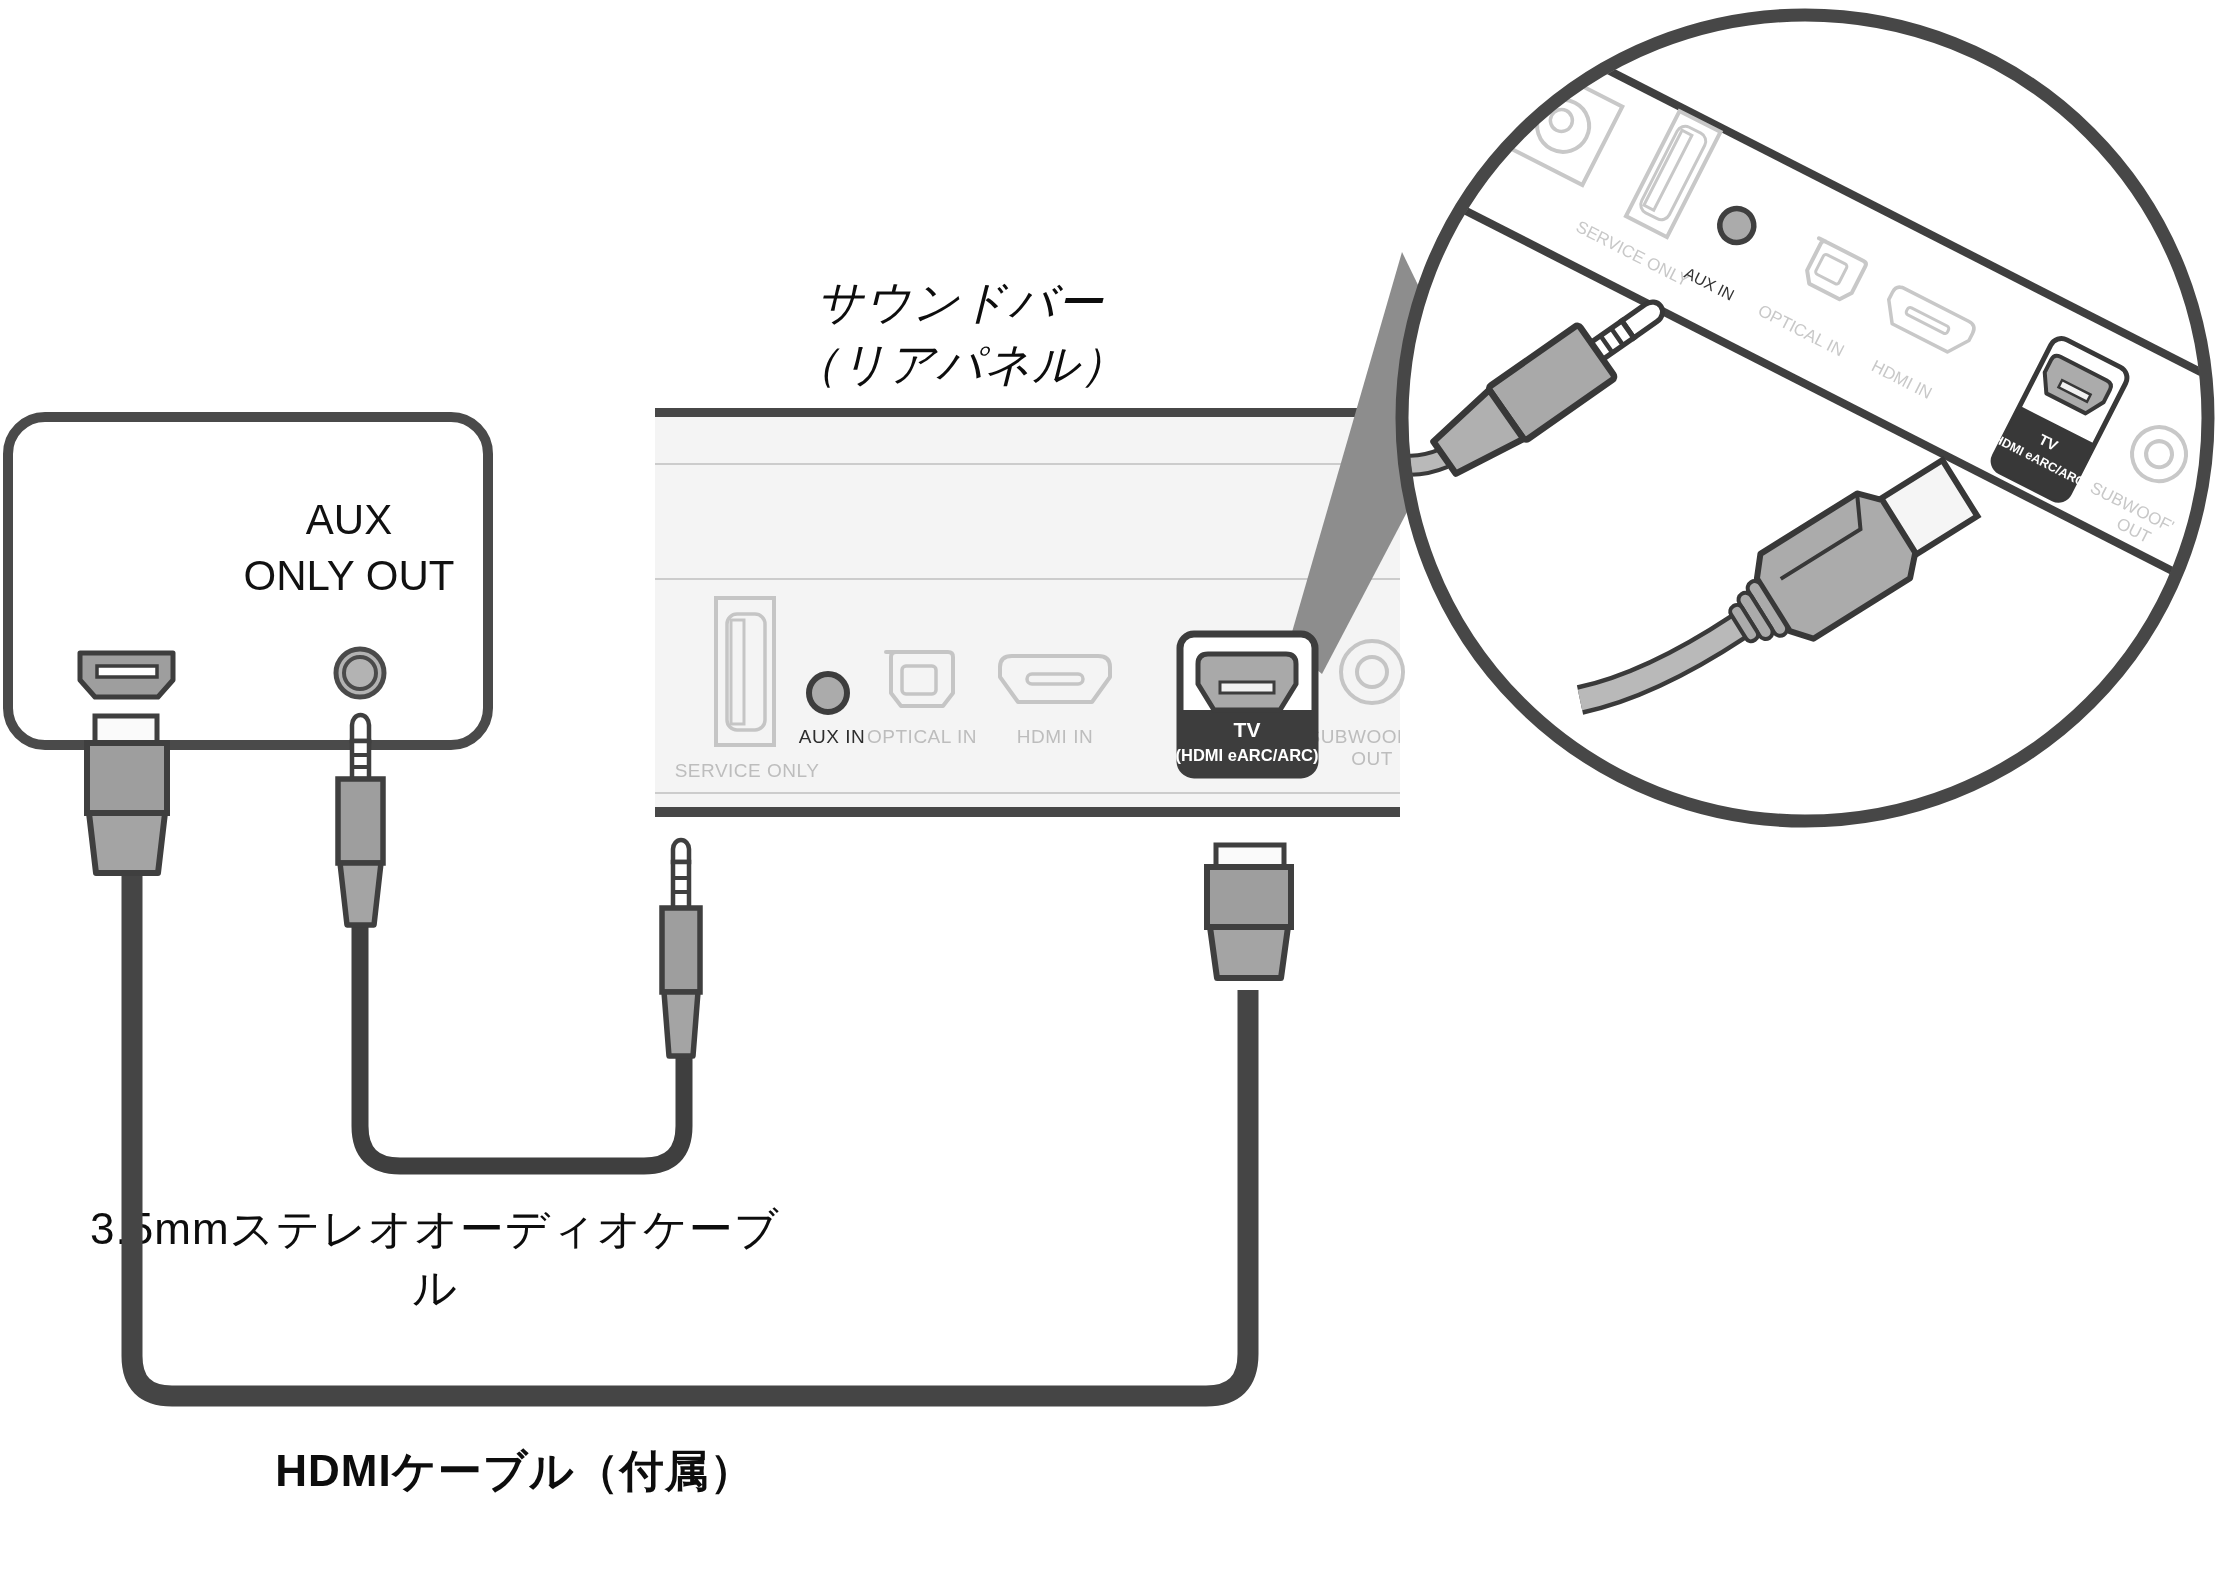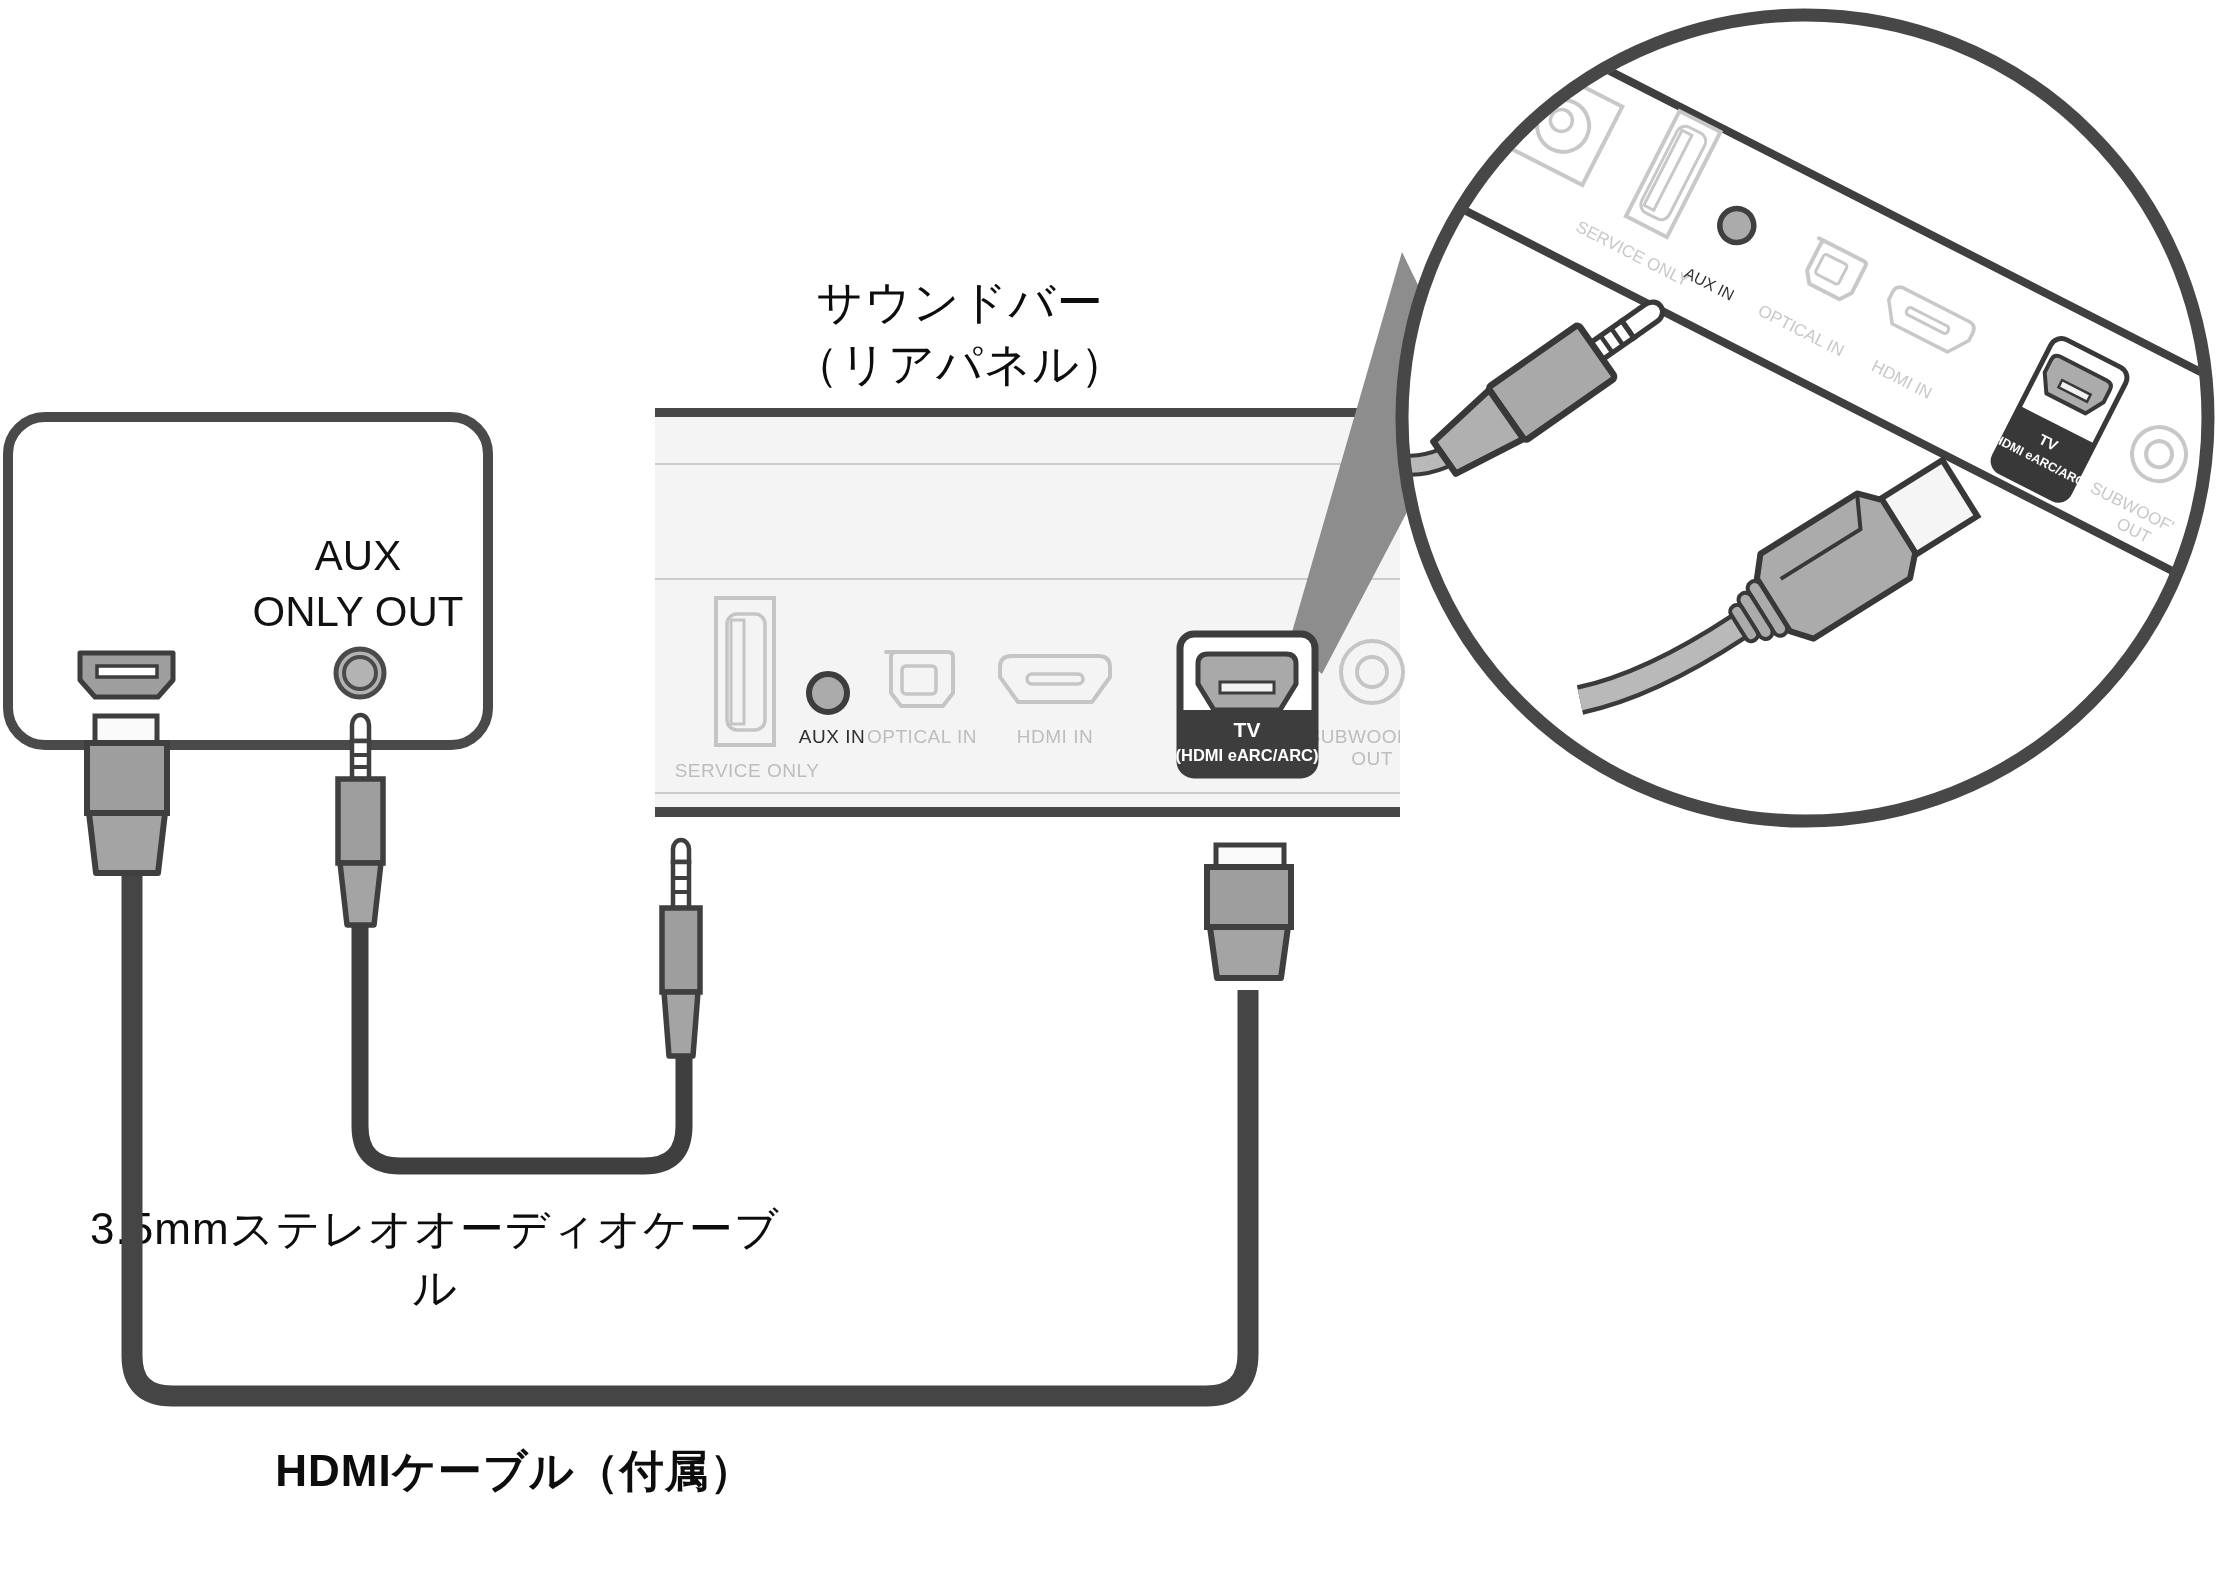--- a/index.html
+++ b/index.html
@@ -19,26 +19,26 @@
   text{font-family:"Liberation Sans","DejaVu Sans",sans-serif;}
 </style>
 </head>
 <body>
 
 <div id="canvas">
 
 
   <div id="tv-box" class="abs"></div>
 
-  <div class="abs tv-port-label" style="left:238px;top:492px;width:240px;margin-top:36px;">
+  <div class="abs tv-port-label" style="left:229px;top:492px;width:240px;">
     <div>AUX</div>
     <div>ONLY OUT</div>
   </div>
 
-  <div class="abs jp-title" style="left:760px;top:272px;width:400px;">
+  <div class="abs jp-title" style="left:760px;top:272px;width:400px;font-style:italic;">
     <div>サウンドバー</div>
     <div>（リアパネル）</div>
   </div>
 
   <div id="sb-panel" class="abs">
     <div class="sb-bar" style="top:0;height:9px;"></div>
     <div class="sb-line" style="top:55px;"></div>
     <div class="sb-line" style="top:170px;"></div>
     <div class="sb-line" style="top:384px;"></div>
     <div class="sb-bar" style="top:399px;height:10px;"></div>

